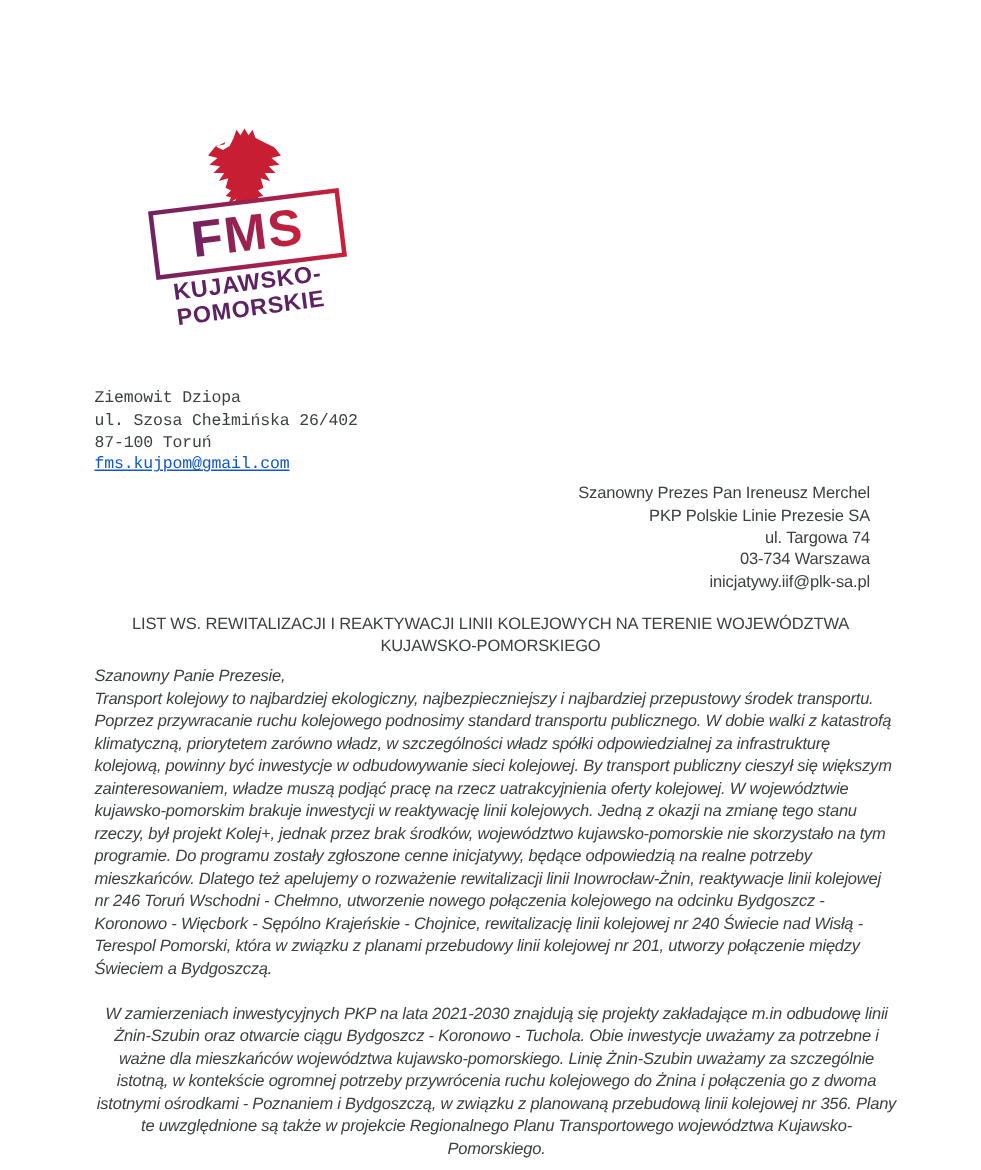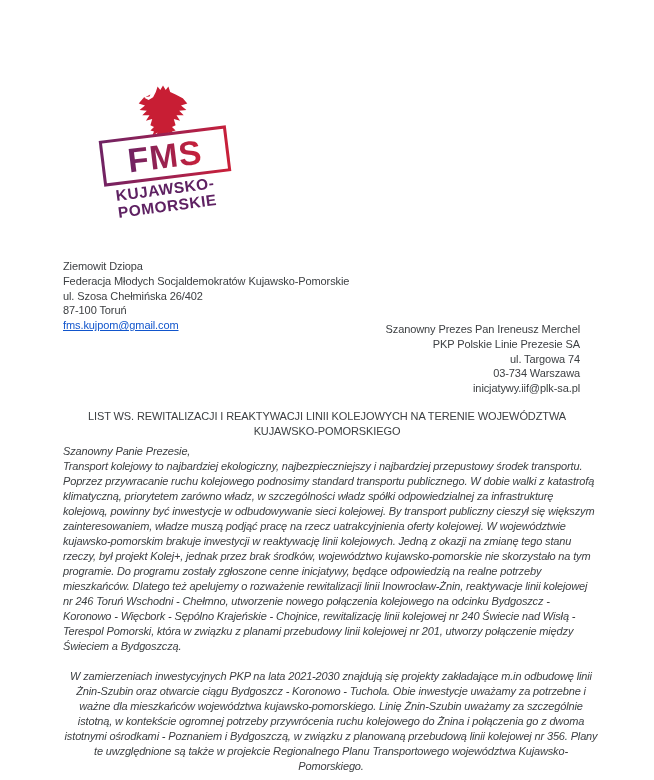--- a/index.html
+++ b/index.html
@@ -21,21 +21,21 @@
     position:relative;font-size:34px;font-weight:800;letter-spacing:1px;line-height:1;
     background:linear-gradient(90deg,#6e2364 0%,#cb2038 100%);
     -webkit-background-clip:text;background-clip:text;color:transparent;
   }
   .kp{
     margin:9px 0 0 23px;transform:rotate(-7.5deg);transform-origin:left center;
     font-size:15.5px;font-weight:800;letter-spacing:.5px;line-height:16.5px;color:#5e2162;
   }
   
   .addr{position:absolute;font-size:11px;line-height:14.8px;letter-spacing:-.1px;}
-  .sender{left:63px;top:259px;}
+  .sender{left:63px;top:259px;font-family:Liberation Mono, monospace;}
   .recipient{right:74px;top:322px;text-align:right;margin-left:38px;}
   .email-link{color:#1155cc;text-decoration:underline;cursor:pointer;}
   
   .title{
     position:absolute;left:59px;top:409px;width:536px;text-align:center;
     font-size:11px;line-height:15px;letter-spacing:-.1px;color:#3d4043;
   }
   
   .body-text{
     position:absolute;left:63px;top:444px;width:536px;
@@ -64,21 +64,20 @@
       <span class="fms-text">FMS</span>
     </div>
     <div class="kp">
       <div>KUJAWSKO-</div>
       <div>POMORSKIE</div>
     </div>
   </div>
 
   <div class="addr sender">
     <div>Ziemowit Dziopa</div>
-    <div>Federacja Młodych Socjaldemokratów Kujawsko-Pomorskie</div>
     <div>ul. Szosa Chełmińska 26/402</div>
     <div>87-100 Toruń</div>
     <div><a class="email-link">fms.kujpom@gmail.com</a></div>
   </div>
 
   <div class="addr recipient">
     <div>Szanowny Prezes Pan Ireneusz Merchel</div>
     <div>PKP Polskie Linie Prezesie SA</div>
     <div>ul. Targowa 74</div>
     <div>03-734 Warszawa</div>

